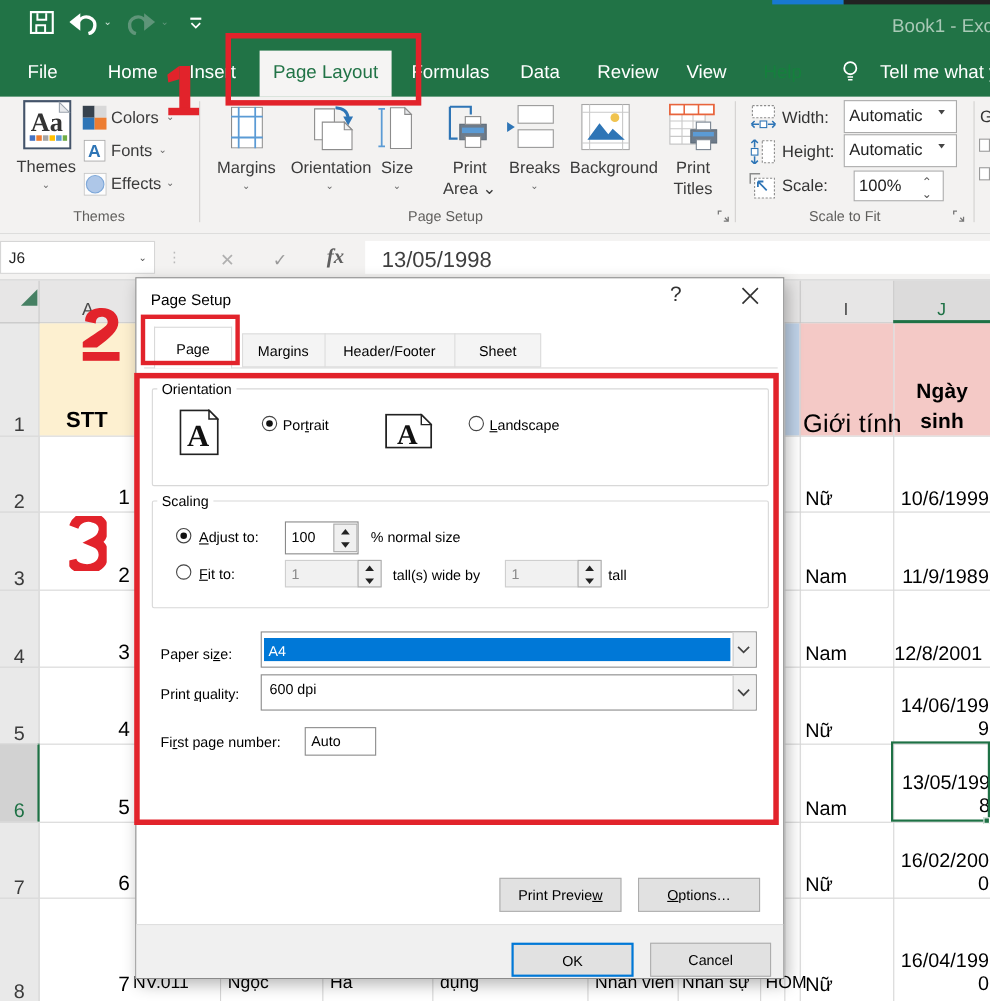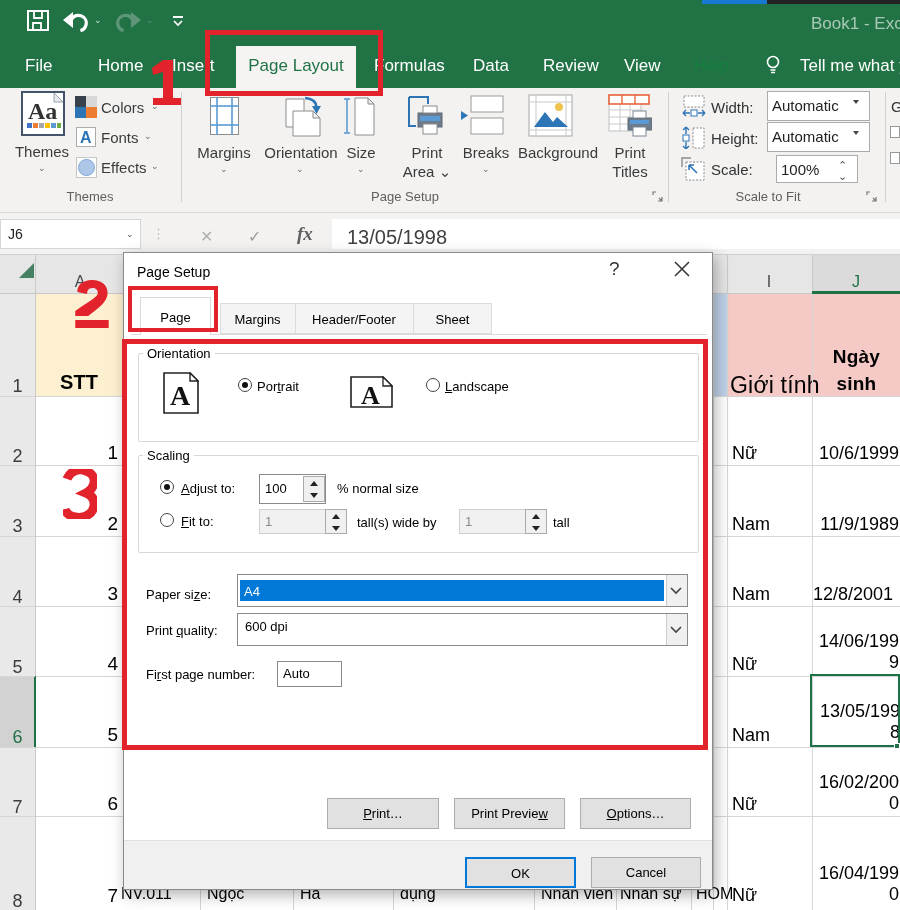--- a/index.html
+++ b/index.html
@@ -416,21 +416,20 @@
  <div class="a dtxt" style="left:121px;top:366px">600 dpi</div>
  <div class="a" style="left:542px;top:361px;width:21px;height:31px;background:#f0f0f0;border-left:1px solid #ccc"></div>
  <svg class="a" style="left:546px;top:373px" width="12" height="8">
         <path d="M1 1 L6 6 L11 1" fill="none" stroke="#444" stroke-width="1.6"></path>
       </svg>
 
  <div class="a dtxt" style="left:22px;top:414px">Fi<u>r</u>st page number:</div>
  <div class="a" style="left:153px;top:408px;width:65px;height:26px;background:#fff;border:1px solid #8a8a8a"></div>
  <div class="a dtxt" style="left:159px;top:413px">Auto</div>
 
- <div class="a dtxt btn" style="left:203px;top:545px;width:112px;height:31px"><u>P</u>rint…</div>
  <div class="a dtxt btn" style="left:456px;top:545px;width:111px;height:31px"><u>O</u>ptions…</div>
  <div class="a dtxt btn" style="left:330px;top:545px;width:111px;height:31px">Print Previe<u>w</u></div>
 
  <div class="a" style="left:0;top:587px;width:588px;height:49px;background:#f0f0f0;border-top:1px solid #dfdfdf"></div>
  <div class="a dtxt btn" style="left:341px;top:604px;width:111px;height:31px;border:2px solid #0078d7">OK</div>
  <div class="a dtxt btn" style="left:467px;top:604px;width:110px;height:31px">Cancel</div>
 </div>
 
 <div class="a" style="left:205px;top:30px;width:178px;height:66px;border:5px solid #e2232b;z-index:60"></div>
 <div class="a" style="left:128px;top:286px;width:90px;height:46px;border:4px solid #e2232b;z-index:60"></div>

